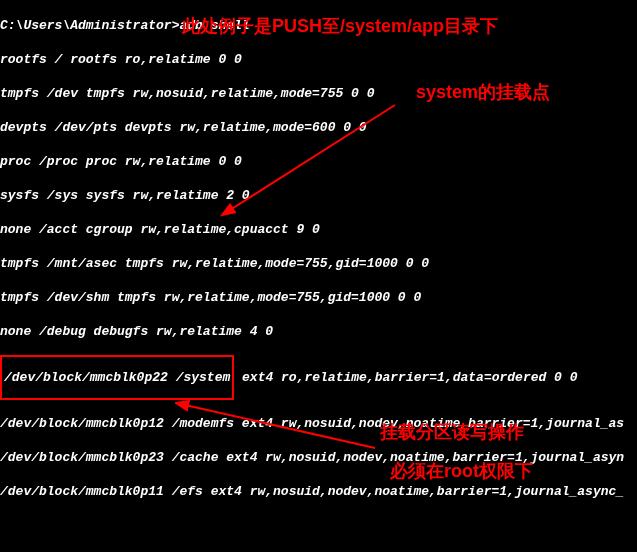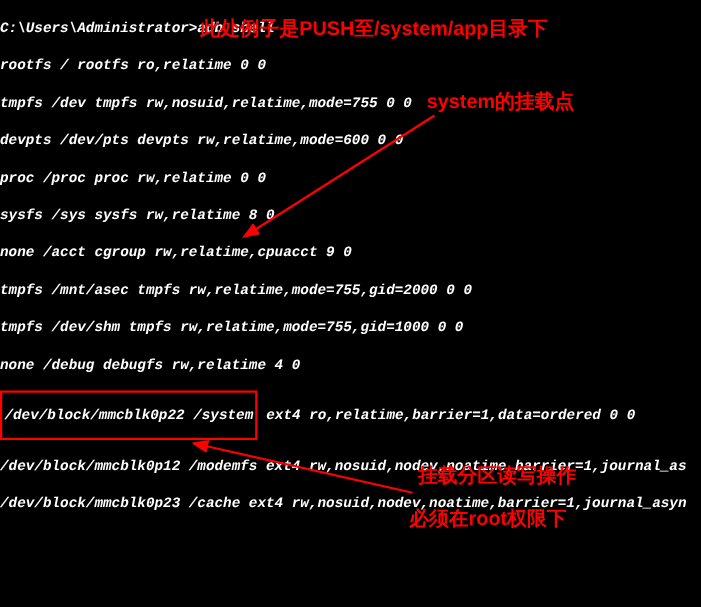--- a/index.html
+++ b/index.html
@@ -28,45 +28,46 @@
     }
     .annotation {
       position: absolute;
       color: #ff0000;
       font-size: 18px;
       font-weight: bold;
       font-family: 'Microsoft YaHei', 'SimHei', sans-serif;
       white-space: nowrap;
     }
     .anno1 { top: 18px; left: 182px; }
-    .anno2 { top: 84px; left: 388px; text-align: center; }
+    .anno2 { top: 84px; left: 416px; text-align: center; }
     .anno3 { top: 424px; left: 380px; }
-    .anno4 { top: 463px; left: 372px; }
+    .anno4 { top: 463px; left: 390px; }
     svg.arrow {
       position: absolute;
       pointer-events: none;
     }
   </style>
 </head>
 <body>
 
 <div class="terminal">
 <span class="line">C:\Users\Administrator&gt;adb shell</span>
 <span class="line">rootfs / rootfs ro,relatime 0 0</span>
 <span class="line">tmpfs /dev tmpfs rw,nosuid,relatime,mode=755 0 0</span>
 <span class="line">devpts /dev/pts devpts rw,relatime,mode=600 0 0</span>
 <span class="line">proc /proc proc rw,relatime 0 0</span>
-<span class="line">sysfs /sys sysfs rw,relatime 8 0</span>
+<span class="line">sysfs /sys sysfs rw,relatime 2 0</span>
 <span class="line">none /acct cgroup rw,relatime,cpuacct 9 0</span>
-<span class="line">tmpfs /mnt/asec tmpfs rw,relatime,mode=755,gid=2000 0 0</span>
+<span class="line">tmpfs /mnt/asec tmpfs rw,relatime,mode=755,gid=1000 0 0</span>
 <span class="line">tmpfs /dev/shm tmpfs rw,relatime,mode=755,gid=1000 0 0</span>
 <span class="line">none /debug debugfs rw,relatime 4 0</span>
 <span class="line"><span class="highlight">/dev/block/mmcblk0p22 /system</span><span> ext4 ro,relatime,barrier=1,data=ordered 0 0</span></span>
 <span class="line">/dev/block/mmcblk0p12 /modemfs ext4 rw,nosuid,nodev,noatime,barrier=1,journal_as</span>
 <span class="line">/dev/block/mmcblk0p23 /cache ext4 rw,nosuid,nodev,noatime,barrier=1,journal_asyn</span>
+<span class="line">/dev/block/mmcblk0p11 /efs ext4 rw,nosuid,nodev,noatime,barrier=1,journal_async_</span>
 
 
 
 
 
 
 
 
 
 

